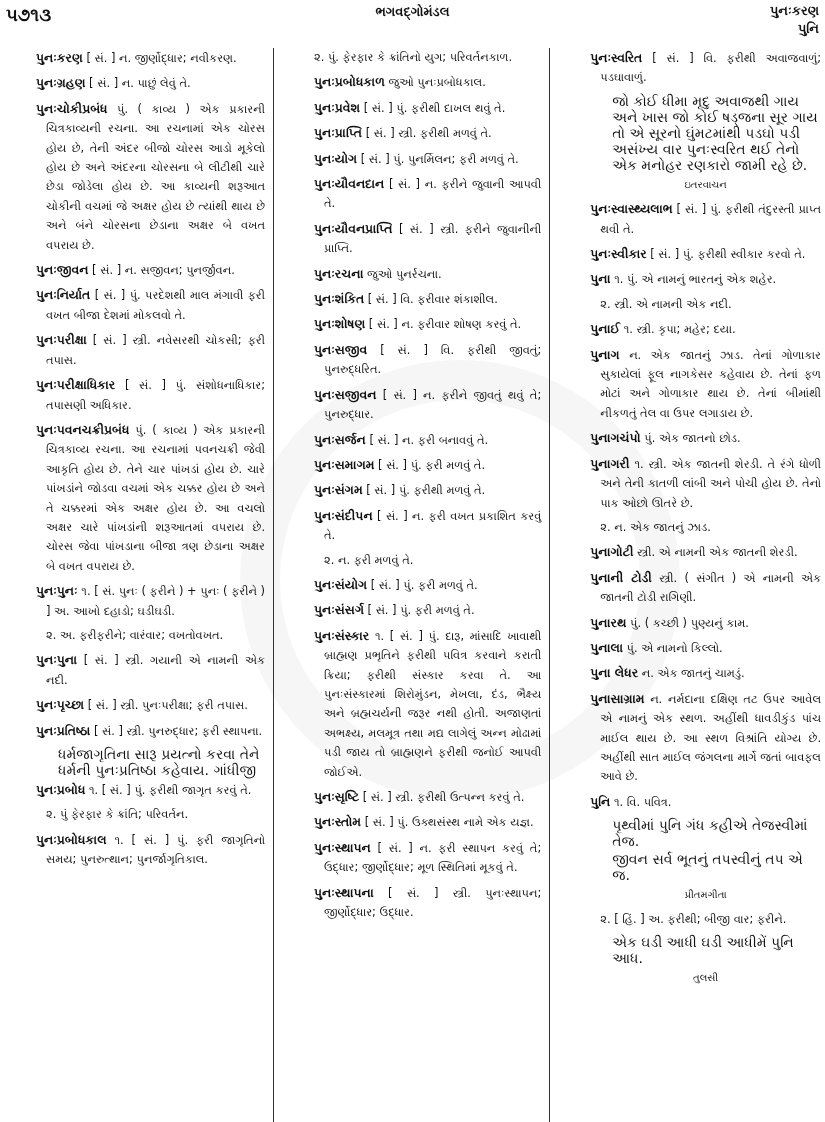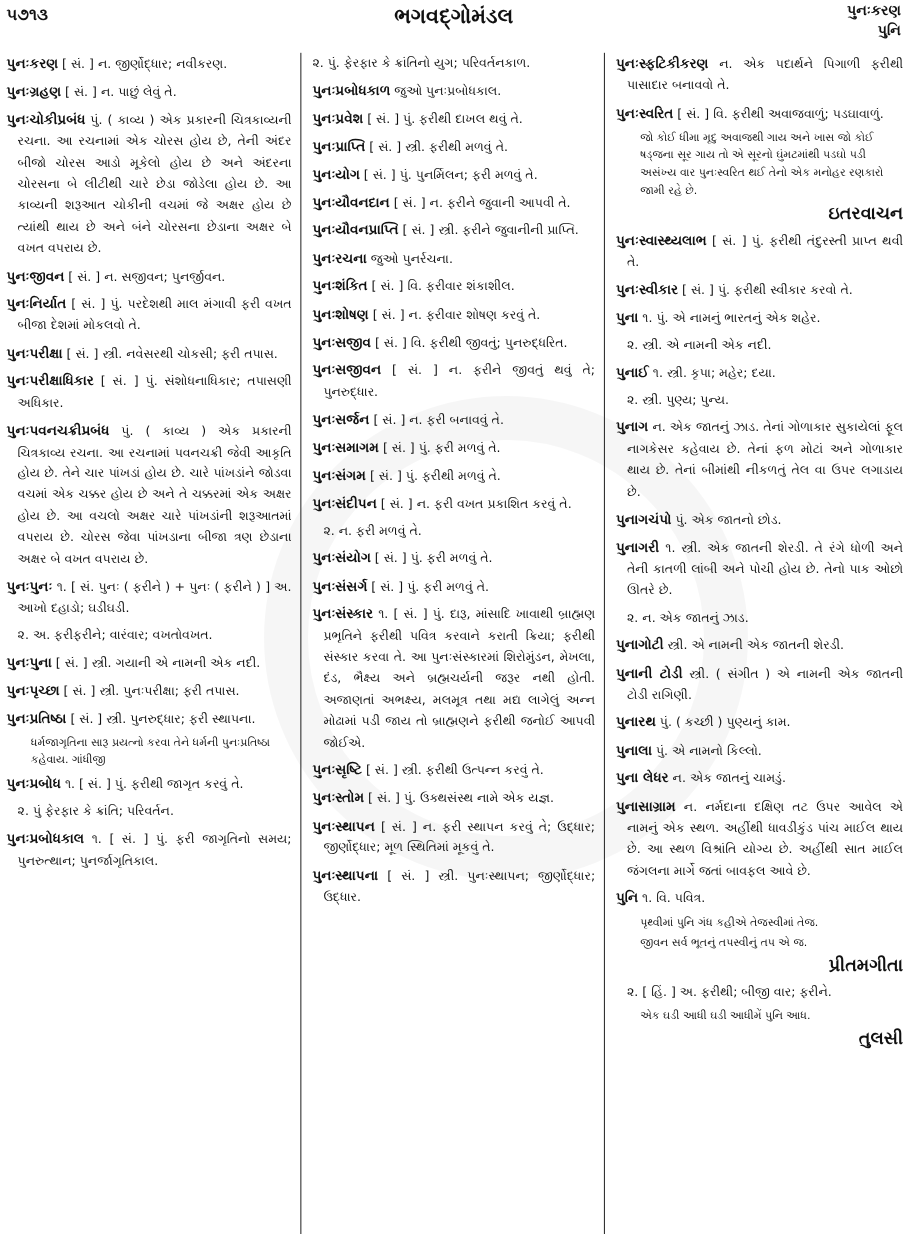--- a/index.html
+++ b/index.html
@@ -1,30 +1,30 @@
 <!DOCTYPE html>
 <html><head>
 <meta charset="utf-8">
 <style>
   html, body { margin: 0; padding: 0; background: #ffffff; }
   body { width: 825px; height: 1122px; overflow: hidden; font-family: "DejaVu Sans", sans-serif; color: #111; position: relative; }
   .header { position: absolute; top: 0; left: 0; width: 825px; height: 44px; }
-  .pgnum { position: absolute; left: 6px; top: 4px; font-size: 15px; font-weight: bold; }
-  .title { position: absolute; left: 0; right: 0; top: 4px; text-align: center; font-size: 19px; font-weight: bold; }
+  .pgnum { position: absolute; left: 6px; top: 4px; font-size: 18px; font-weight: bold; }
+  .title { position: absolute; left: 0; right: 0; top: 4px; text-align: center; font-size: 13px; font-weight: bold; }
   .guide { position: absolute; right: 6px; top: 2px; text-align: right; font-size: 13px; font-weight: bold; line-height: 18px; }
   .cols { position: absolute; top: 48px; left: 0; width: 825px; height: 1074px; display: flex; }
-  .col { box-sizing: border-box; padding: 0 4px 0 6px; font-size: 11.4px; line-height: 19.4px; overflow: hidden; }
+  .col { box-sizing: border-box; padding: 0 4px 0 6px; font-size: 11.4px; line-height: 19.4px; overflow: hidden; margin-left: 30px; }
   .col1 { width: 274px; border-right: 1.5px solid #333; padding-right: 8px; }
   .col2 { width: 276px; border-right: 1.5px solid #333; padding-left: 10px; padding-right: 8px; }
   .col3 { width: 275px; padding-left: 10px; }
   .entry { margin: 0 0 5px 0; text-align: justify; padding-left: 10px; text-indent: -10px; }
   .hw { font-weight: bold; font-size: 12.4px; }
   .sense { margin: 0 0 5px 0; padding-left: 10px; text-align: justify; }
-  .quote { font-size: 10px; line-height: 16px; padding-left: 22px; margin: 0 0 2px 0; }
-  .src { text-align: right; font-size: 16px; font-weight: bold; margin: 0 0 5px 0; }
+  .quote { font-size: 14px; line-height: 16px; padding-left: 22px; margin: 0 0 2px 0; }
+  .src { text-align: center; font-size: 10px; font-weight: normal; margin: 0 0 5px 0; }
   .watermark { position: absolute; left: 240px; top: 360px; width: 360px; height: 360px; border-radius: 50%; border: 40px solid rgba(0,0,0,0.035); pointer-events: none; }
 </style>
 </head>
 <body>
 
 <div class="watermark"></div>
 
 <div class="header">
   <div class="pgnum">૫૭૧૩</div>
   <div class="title">ભગવદ્ગોમંડલ</div>
@@ -74,30 +74,28 @@
       <div class="sense">૨. ન. ફરી મળવું તે.</div>
       <div class="entry"><span class="hw">પુનઃસંયોગ</span><span> [ સં. ] પું. ફરી મળવું તે.</span></div>
       <div class="entry"><span class="hw">પુનઃસંસર્ગ</span><span> [ સં. ] પું. ફરી મળવું તે.</span></div>
       <div class="entry"><span class="hw">પુનઃસંસ્કાર</span><span> ૧. [ સં. ] પું. દારૂ, માંસાદિ ખાવાથી બ્રાહ્મણ પ્રભૃતિને ફરીથી પવિત્ર કરવાને કરાતી ક્રિયા; ફરીથી સંસ્કાર કરવા તે. આ પુનઃસંસ્કારમાં શિરોમુંડન, મેખલા, દંડ, ભૈક્ષ્ય અને બ્રહ્મચર્યની જરૂર નથી હોતી. અજાણતાં અભક્ષ્ય, મલમૂત્ર તથા મદ્ય લાગેલું અન્ન મોઢામાં પડી જાય તો બ્રાહ્મણને ફરીથી જનોઈ આપવી જોઈએ.</span></div>
       <div class="entry"><span class="hw">પુનઃસૃષ્ટિ</span><span> [ સં. ] સ્ત્રી. ફરીથી ઉત્પન્ન કરવું તે.</span></div>
       <div class="entry"><span class="hw">પુનઃસ્તોમ</span><span> [ સં. ] પું. ઉક્થસંસ્થ નામે એક યજ્ઞ.</span></div>
       <div class="entry"><span class="hw">પુનઃસ્થાપન</span><span> [ સં. ] ન. ફરી સ્થાપન કરવું તે; ઉદ્ધાર; જીર્ણોદ્ધાર; મૂળ સ્થિતિમાં મૂકવું તે.</span></div>
       <div class="entry"><span class="hw">પુનઃસ્થાપના</span><span> [ સં. ] સ્ત્રી. પુનઃસ્થાપન; જીર્ણોદ્ધાર; ઉદ્ધાર.</span></div>
     </div>
   <div class="col col3">
-      <div class="entry"><span class="hw">પુનઃસ્ફટિકીકરણ</span><span> ન. એક પદાર્થને પિગાળી ફરીથી પાસાદાર બનાવવો તે.</span></div>
       <div class="entry"><span class="hw">પુનઃસ્વરિત</span><span> [ સં. ] વિ. ફરીથી અવાજવાળું; પડઘાવાળું.</span></div>
       <div class="quote">જો કોઈ ધીમા મૃદુ અવાજથી ગાય અને ખાસ જો કોઈ ષડ્જના સૂર ગાય તો એ સૂરનો ઘુંમટમાંથી પડઘો પડી અસંખ્ય વાર પુનઃસ્વરિત થઈ તેનો એક મનોહર રણકારો જામી રહે છે.</div>
       <div class="src">ઇતરવાચન</div>
       <div class="entry"><span class="hw">પુનઃસ્વાસ્થ્યલાભ</span><span> [ સં. ] પું. ફરીથી તંદુરસ્તી પ્રાપ્ત થવી તે.</span></div>
       <div class="entry"><span class="hw">પુનઃસ્વીકાર</span><span> [ સં. ] પું. ફરીથી સ્વીકાર કરવો તે.</span></div>
       <div class="entry"><span class="hw">પુના</span><span> ૧. પું. એ નામનું ભારતનું એક શહેર.</span></div>
       <div class="sense">૨. સ્ત્રી. એ નામની એક નદી.</div>
       <div class="entry"><span class="hw">પુનાઈ</span><span> ૧. સ્ત્રી. કૃપા; મહેર; દયા.</span></div>
-      <div class="sense">૨. સ્ત્રી. પુણ્ય; પુન્ય.</div>
       <div class="entry"><span class="hw">પુનાગ</span><span> ન. એક જાતનું ઝાડ. તેનાં ગોળાકાર સુકાયેલાં ફૂલ નાગકેસર કહેવાય છે. તેનાં ફળ મોટાં અને ગોળાકાર થાય છે. તેનાં બીમાંથી નીકળતું તેલ વા ઉપર લગાડાય છે.</span></div>
       <div class="entry"><span class="hw">પુનાગચંપો</span><span> પું. એક જાતનો છોડ.</span></div>
       <div class="entry"><span class="hw">પુનાગરી</span><span> ૧. સ્ત્રી. એક જાતની શેરડી. તે રંગે ધોળી અને તેની કાતળી લાંબી અને પોચી હોય છે. તેનો પાક ઓછો ઊતરે છે.</span></div>
       <div class="sense">૨. ન. એક જાતનું ઝાડ.</div>
       <div class="entry"><span class="hw">પુનાગોટી</span><span> સ્ત્રી. એ નામની એક જાતની શેરડી.</span></div>
       <div class="entry"><span class="hw">પુનાની ટોડી</span><span> સ્ત્રી. ( સંગીત ) એ નામની એક જાતની ટોડી રાગિણી.</span></div>
       <div class="entry"><span class="hw">પુનારથ</span><span> પું. ( કચ્છી ) પુણ્યનું કામ.</span></div>
       <div class="entry"><span class="hw">પુનાલા</span><span> પું. એ નામનો કિલ્લો.</span></div>
       <div class="entry"><span class="hw">પુના લેધર</span><span> ન. એક જાતનું ચામડું.</span></div>
       <div class="entry"><span class="hw">પુનાસાગ્રામ</span><span> ન. નર્મદાના દક્ષિણ તટ ઉપર આવેલ એ નામનું એક સ્થળ. અહીંથી ધાવડીકુંડ પાંચ માઈલ થાય છે. આ સ્થળ વિશ્રાંતિ યોગ્ય છે. અહીંથી સાત માઈલ જંગલના માર્ગે જતાં બાવફલ આવે છે.</span></div>

